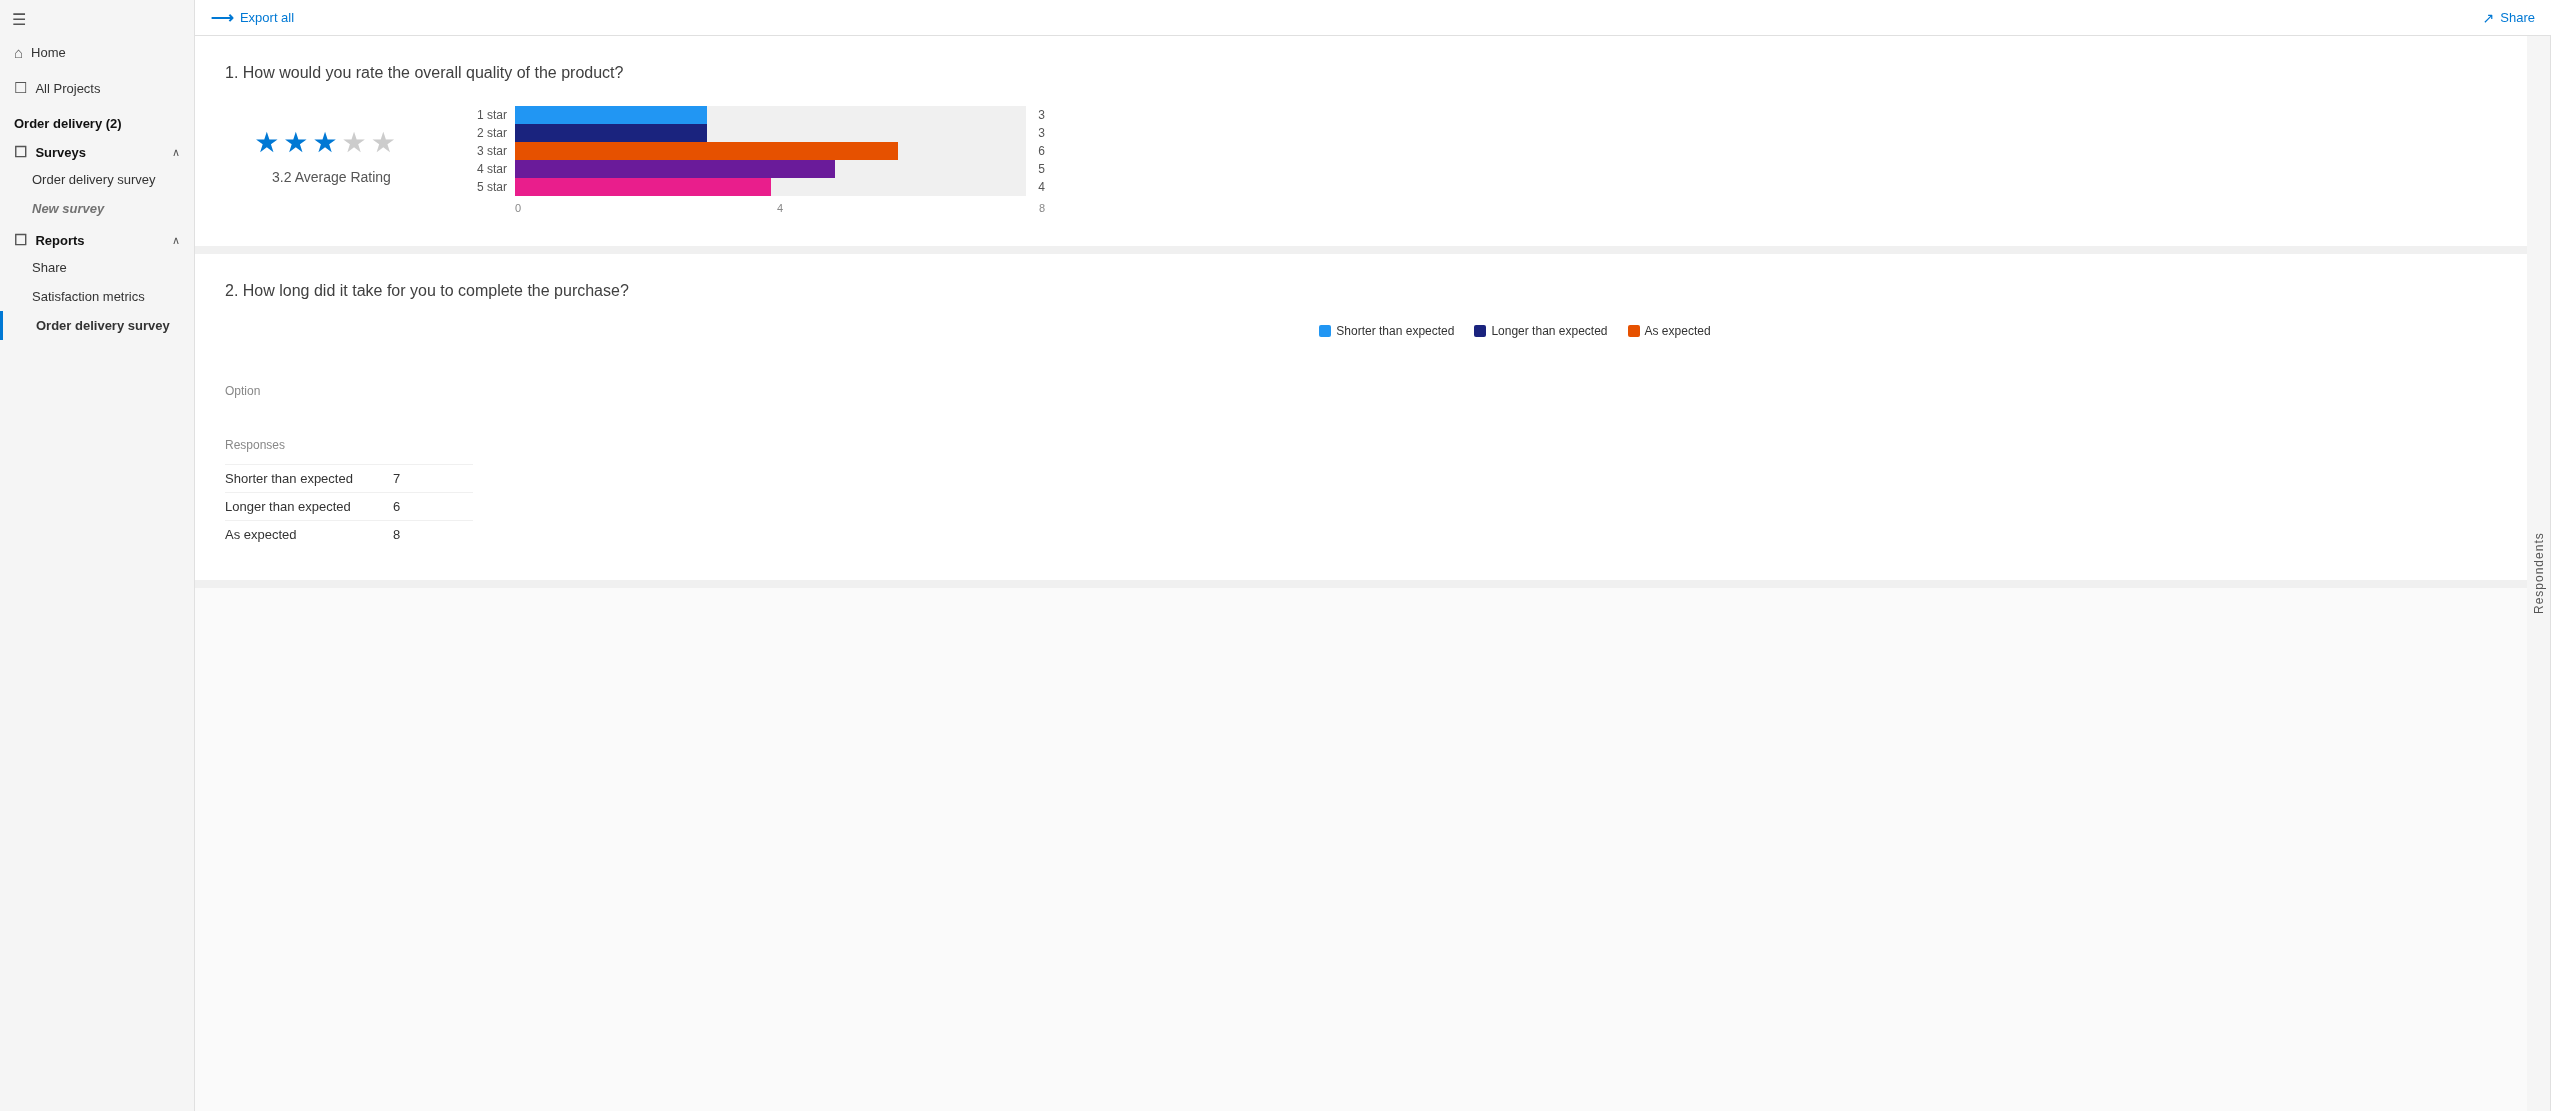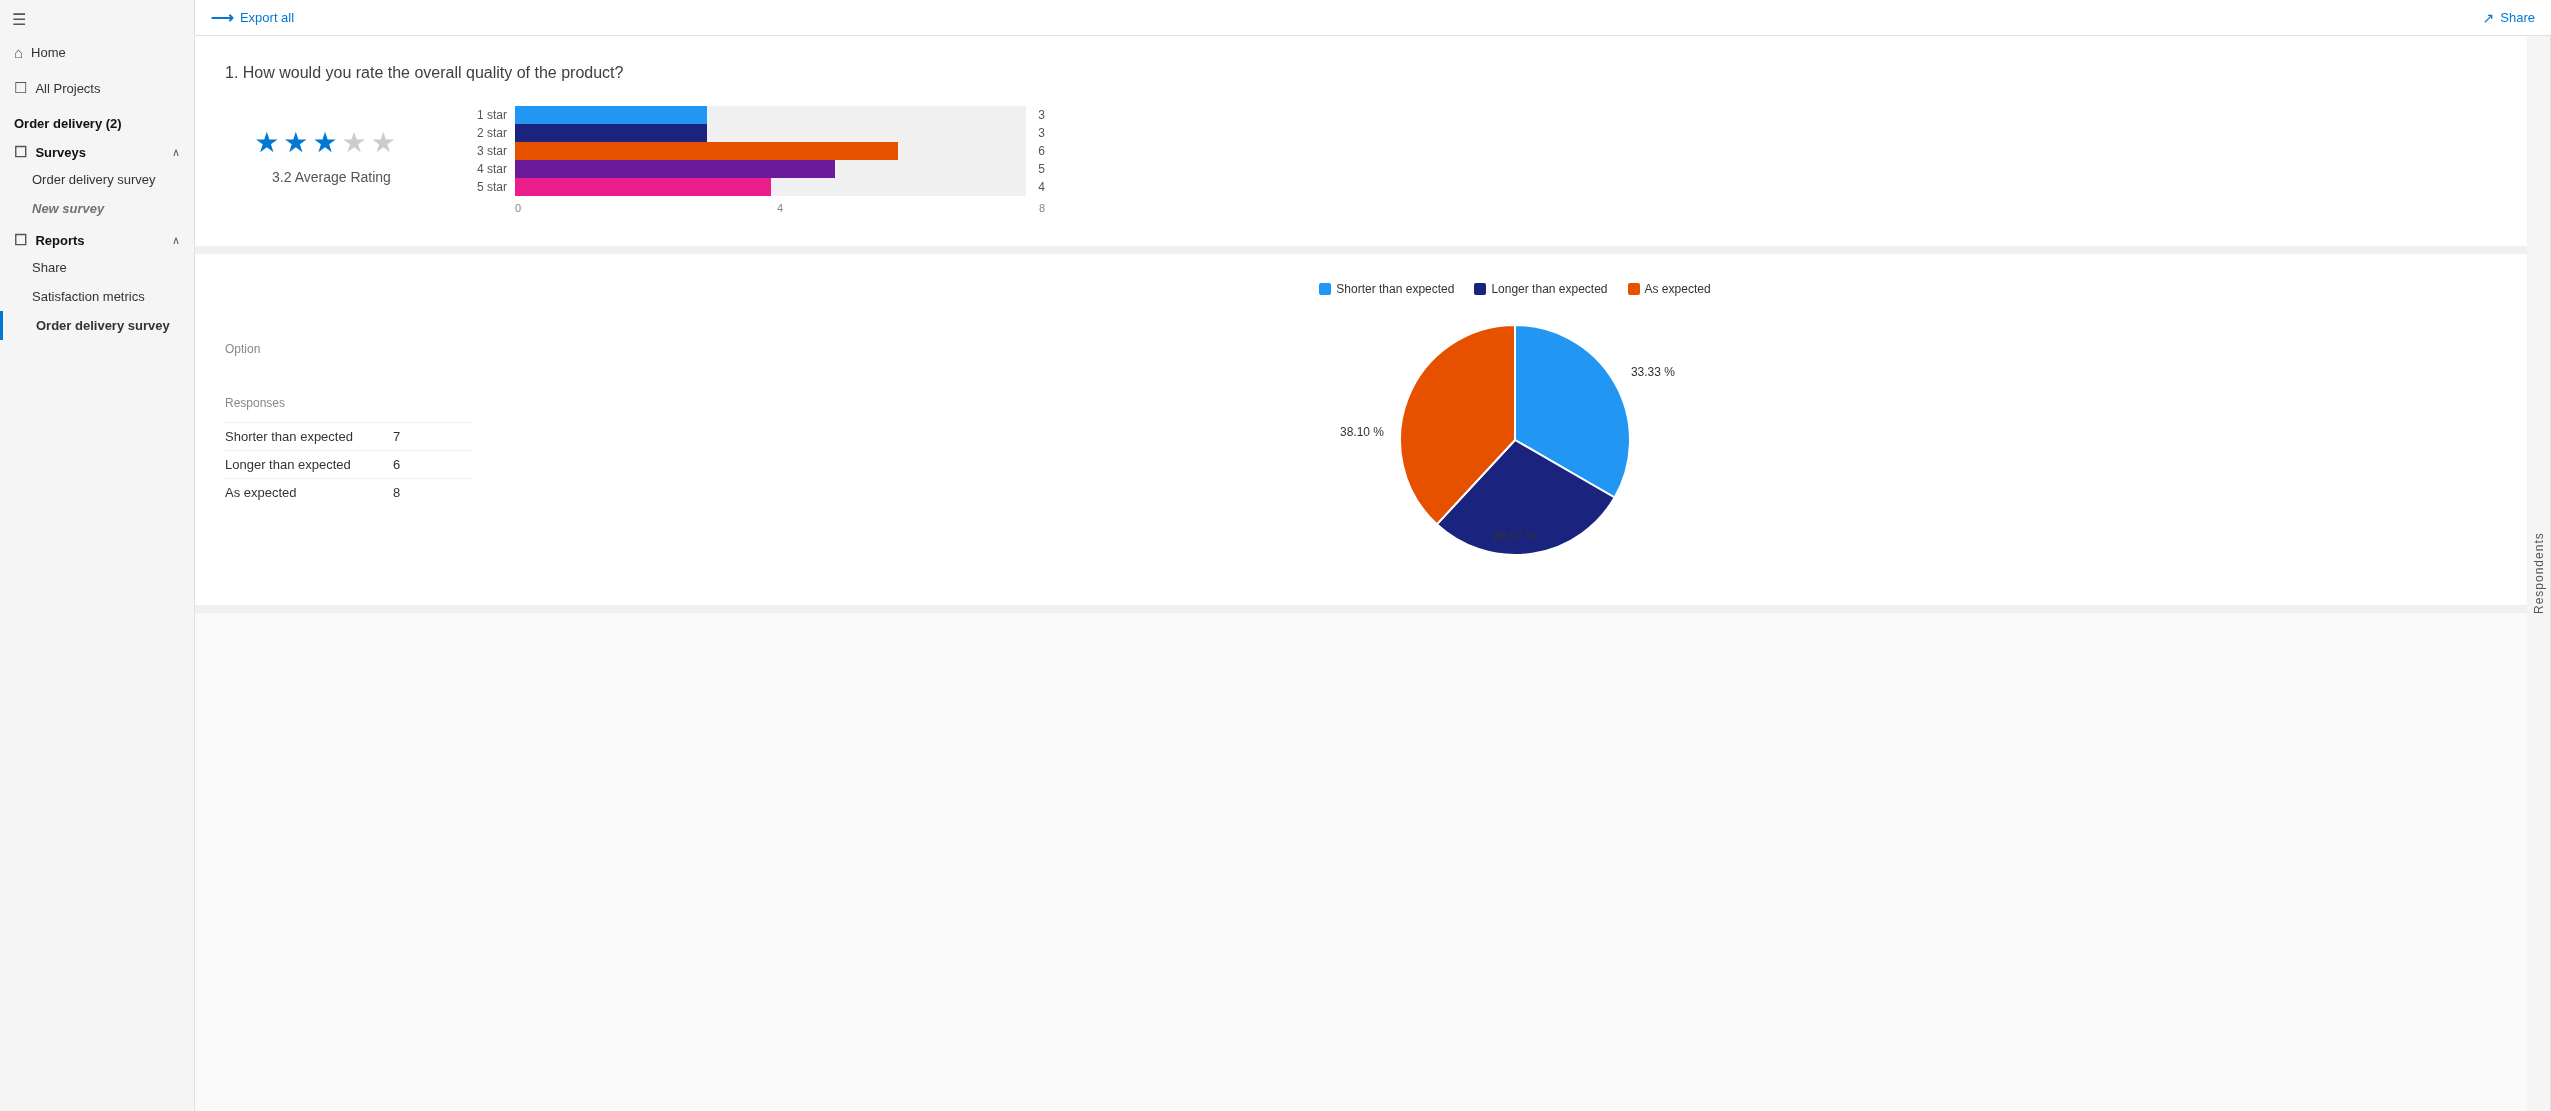--- a/index.html
+++ b/index.html
@@ -443,20 +443,24 @@
                 <span>0</span>
                 <span>4</span>
                 <span>8</span>
               </div>
             </div>
           </div>
         </div>
       </div>
 
       <div class="question-block">
+        <div class="question-title">
+          <span>2.</span>
+          <span>How long did it take for you to complete the purchase?</span>
+        </div>
         <div class="question-content-pie">
 
           <div class="pie-table">
             <div class="pie-table-header">
               <span class="pie-table-col1">Option</span>
               <span class="pie-table-col2">Responses</span>
             </div>
             <div class="pie-table-row">
               <span class="pie-table-col1">Shorter than expected</span>
               <span class="pie-table-col2">7</span>
@@ -479,32 +483,20 @@
               </div>
               <div class="legend-item">
                 <div class="legend-dot" style="background:#1a237e;"></div>
                 <span>Longer than expected</span>
               </div>
               <div class="legend-item">
                 <div class="legend-dot" style="background:#E65100;"></div>
                 <span>As expected</span>
               </div>
             </div>
-            <div style="position:relative; display:inline-block;">
-              <svg width="260" height="260" viewBox="0 0 260 260">
-
-              <path d="M 130 130 L 130 15 A 115 115 0 0 1 229.59292143521046 187.5 Z" fill="#2196F3" stroke="#fff" stroke-width="2"></path>
-                  <path d="M 130 130 L 229.59292143521046 187.5 A 115 115 0 0 1 51.80536144692179 214.32436481559438 Z" fill="#1a237e" stroke="#fff" stroke-width="2"></path>
-                  <path d="M 130 130 L 51.80536144692179 214.32436481559438 A 115 115 0 0 1 129.99999999999997 15 Z" fill="#E65100" stroke="#fff" stroke-width="2"></path>
-                </svg>
-              
-              <div style="position:absolute; top: 55px; right: -30px; font-size:12px; color:#333;">33.33 %</div>
-              <div style="position:absolute; bottom: 30px; left: 50%; transform: translateX(-50%); font-size:12px; color:#333;">28.57 %</div>
-              <div style="position:absolute; top: 115px; left: -45px; font-size:12px; color:#333;">38.10 %</div>
-            </div>
           </div>
         </div>
       </div>
 
     </div>
 
     <div class="respondents-bar">
       <span>Respondents</span>
     </div>
   </div>

